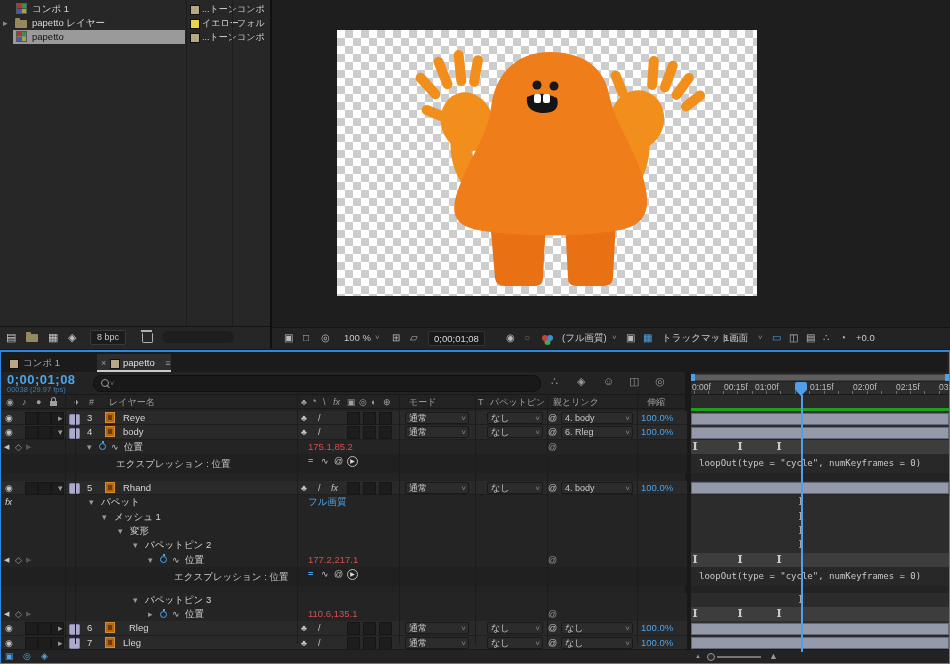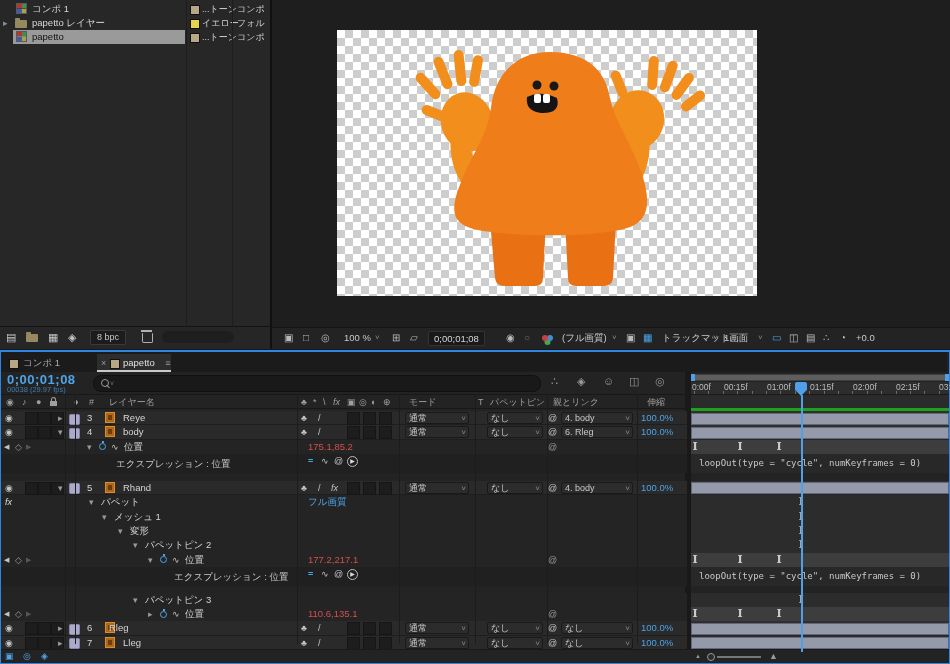--- a/index.html
+++ b/index.html
@@ -268,21 +268,21 @@
     </div>
 
     <div id="wascroll">
       <span class="inner"></span>
         <span class="cap" style="left:0"></span>
       <span class="cap" style="right:0"></span>
     </div>
     <div id="ruler">
       <span class="tick-lab" style="left:1px">0:00f</span>
       <span class="tick-lab" style="left:33px">00:15f</span>
-      <span class="tick-lab" style="left:76px">01:00f</span>
+      <span class="tick-lab" style="left:64px">01:00f</span>
       <span class="tick-lab" style="left:119px">01:15f</span>
       <span class="tick-lab" style="left:162px">02:00f</span>
       <span class="tick-lab" style="left:205px">02:15f</span>
       <span class="tick-lab" style="left:248px">03:00f</span>
       <span class="ticks"></span>
     </div>
     <div id="headstrip"></div>
     <div id="greenbar"></div>
     <div id="greencap"></div>
     <div id="gutter"></div>
@@ -523,21 +523,21 @@
       <div class="r lrow">
         <div class="L">
           <span class="i" style="left:4px">◉</span>
           <span class="avbox" style="left:24px"></span>
             <span class="avbox" style="left:37px"></span>
             <span class="avbox" style="left:50px"></span>
           <span class="i" style="left:57px;color:#999">▸</span>
           <span class="swatch" style="left:68px"></span>
           <span class="tx" style="left:86px">6</span>
           <span class="srcicon" style="left:104px"></span>
-          <span class="tx" style="left:108px">Rleg</span>
+          <span class="tx" style="left:128px">Rleg</span>
           <span class="i" style="left:300px">♣</span>
           <span class="i" style="left:317px">/</span>
           <span class="avbox" style="left:346px"></span>
             <span class="avbox" style="left:362px"></span>
             <span class="avbox" style="left:378px"></span>
           <div class="dd" style="left:404px;width:64px"><span>通常</span><i>˅</i></div>
           <div class="dd" style="left:486px;width:56px"><span>なし</span><i>˅</i></div>
           <span class="i" style="left:547px">@</span>
           <div class="dd" style="left:560px;width:72px"><span>なし</span><i>˅</i></div>
           <span class="tx blue" style="left:640px">100.0%</span>

